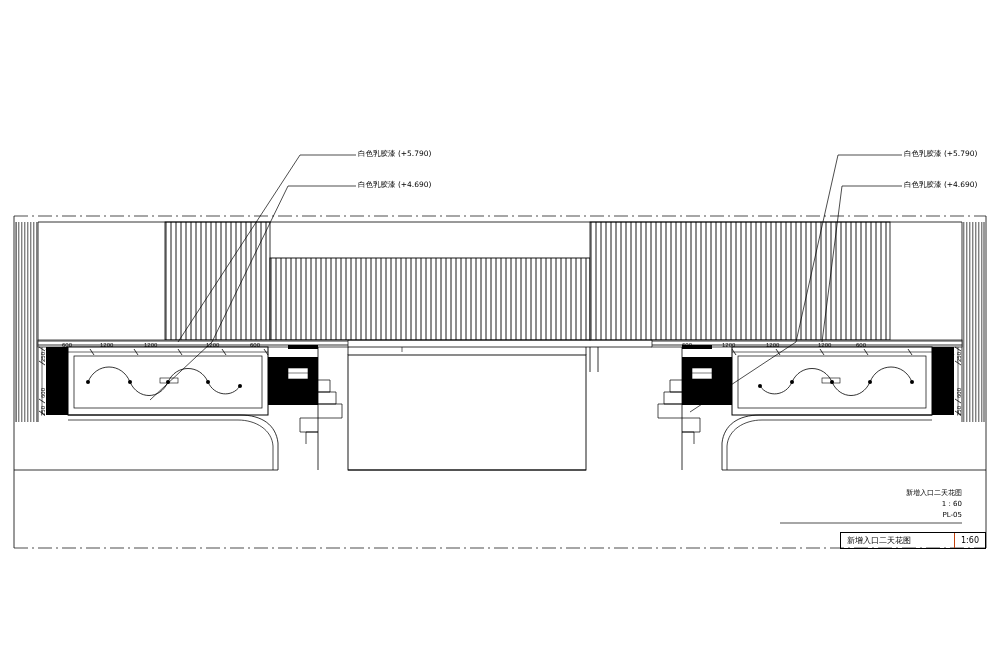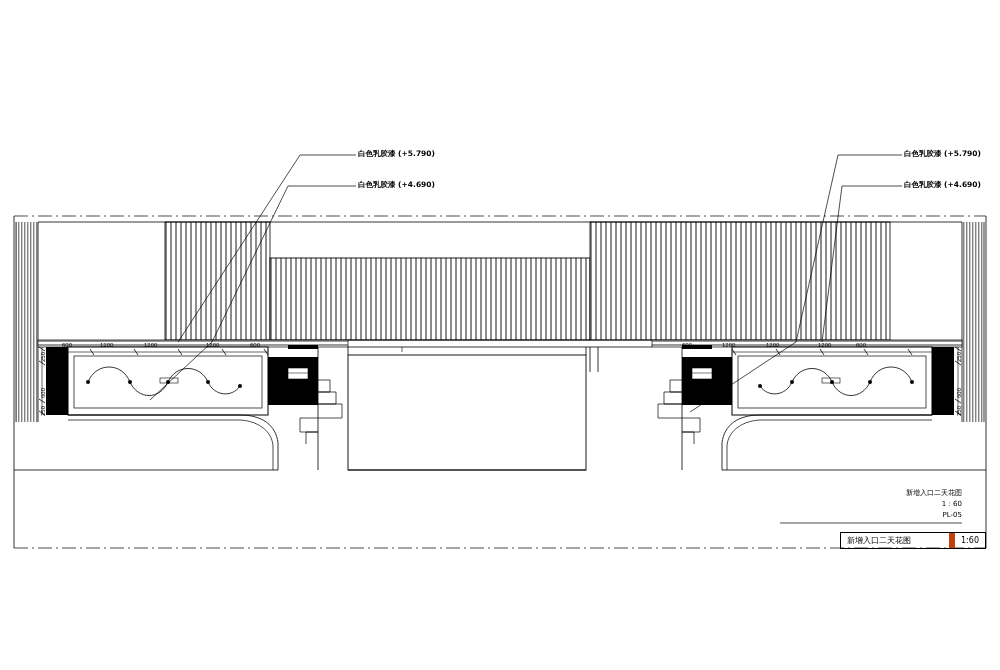--- a/index.html
+++ b/index.html
@@ -27,21 +27,20 @@
     width: 1000px;
     height: 670px;
   }
   .lbl {
     position: absolute;
     font-family: "Liberation Sans", sans-serif;
     font-size: 7px;
     line-height: 9px;
     white-space: nowrap;
     color: #000;
-    font-weight: bold;
   }
   .lbl.cn { font-family: "DejaVu Sans", sans-serif; font-size: 7.5px; }
   .dim {
     position: absolute;
     font-family: "Liberation Sans", sans-serif;
     font-size: 6px;
     white-space: nowrap;
     color: #000;
   }
   .dim.vert {
@@ -64,21 +63,21 @@
     box-sizing: border-box;
     display: flex;
     align-items: center;
   }
   .tb-box .seg {
     padding: 0 6px;
     height: 100%;
     display: flex;
     align-items: center;
   }
-  .tb-box .seg + .seg { border-left: 6px solid #c2410c; }
+  .tb-box .seg + .seg { border-left: 1px solid #c2410c; }
   
   #footer {
     position: absolute;
     left: 0;
     bottom: 0;
     width: 1000px;
     height: 62px;
   }
 </style>
 </head>

